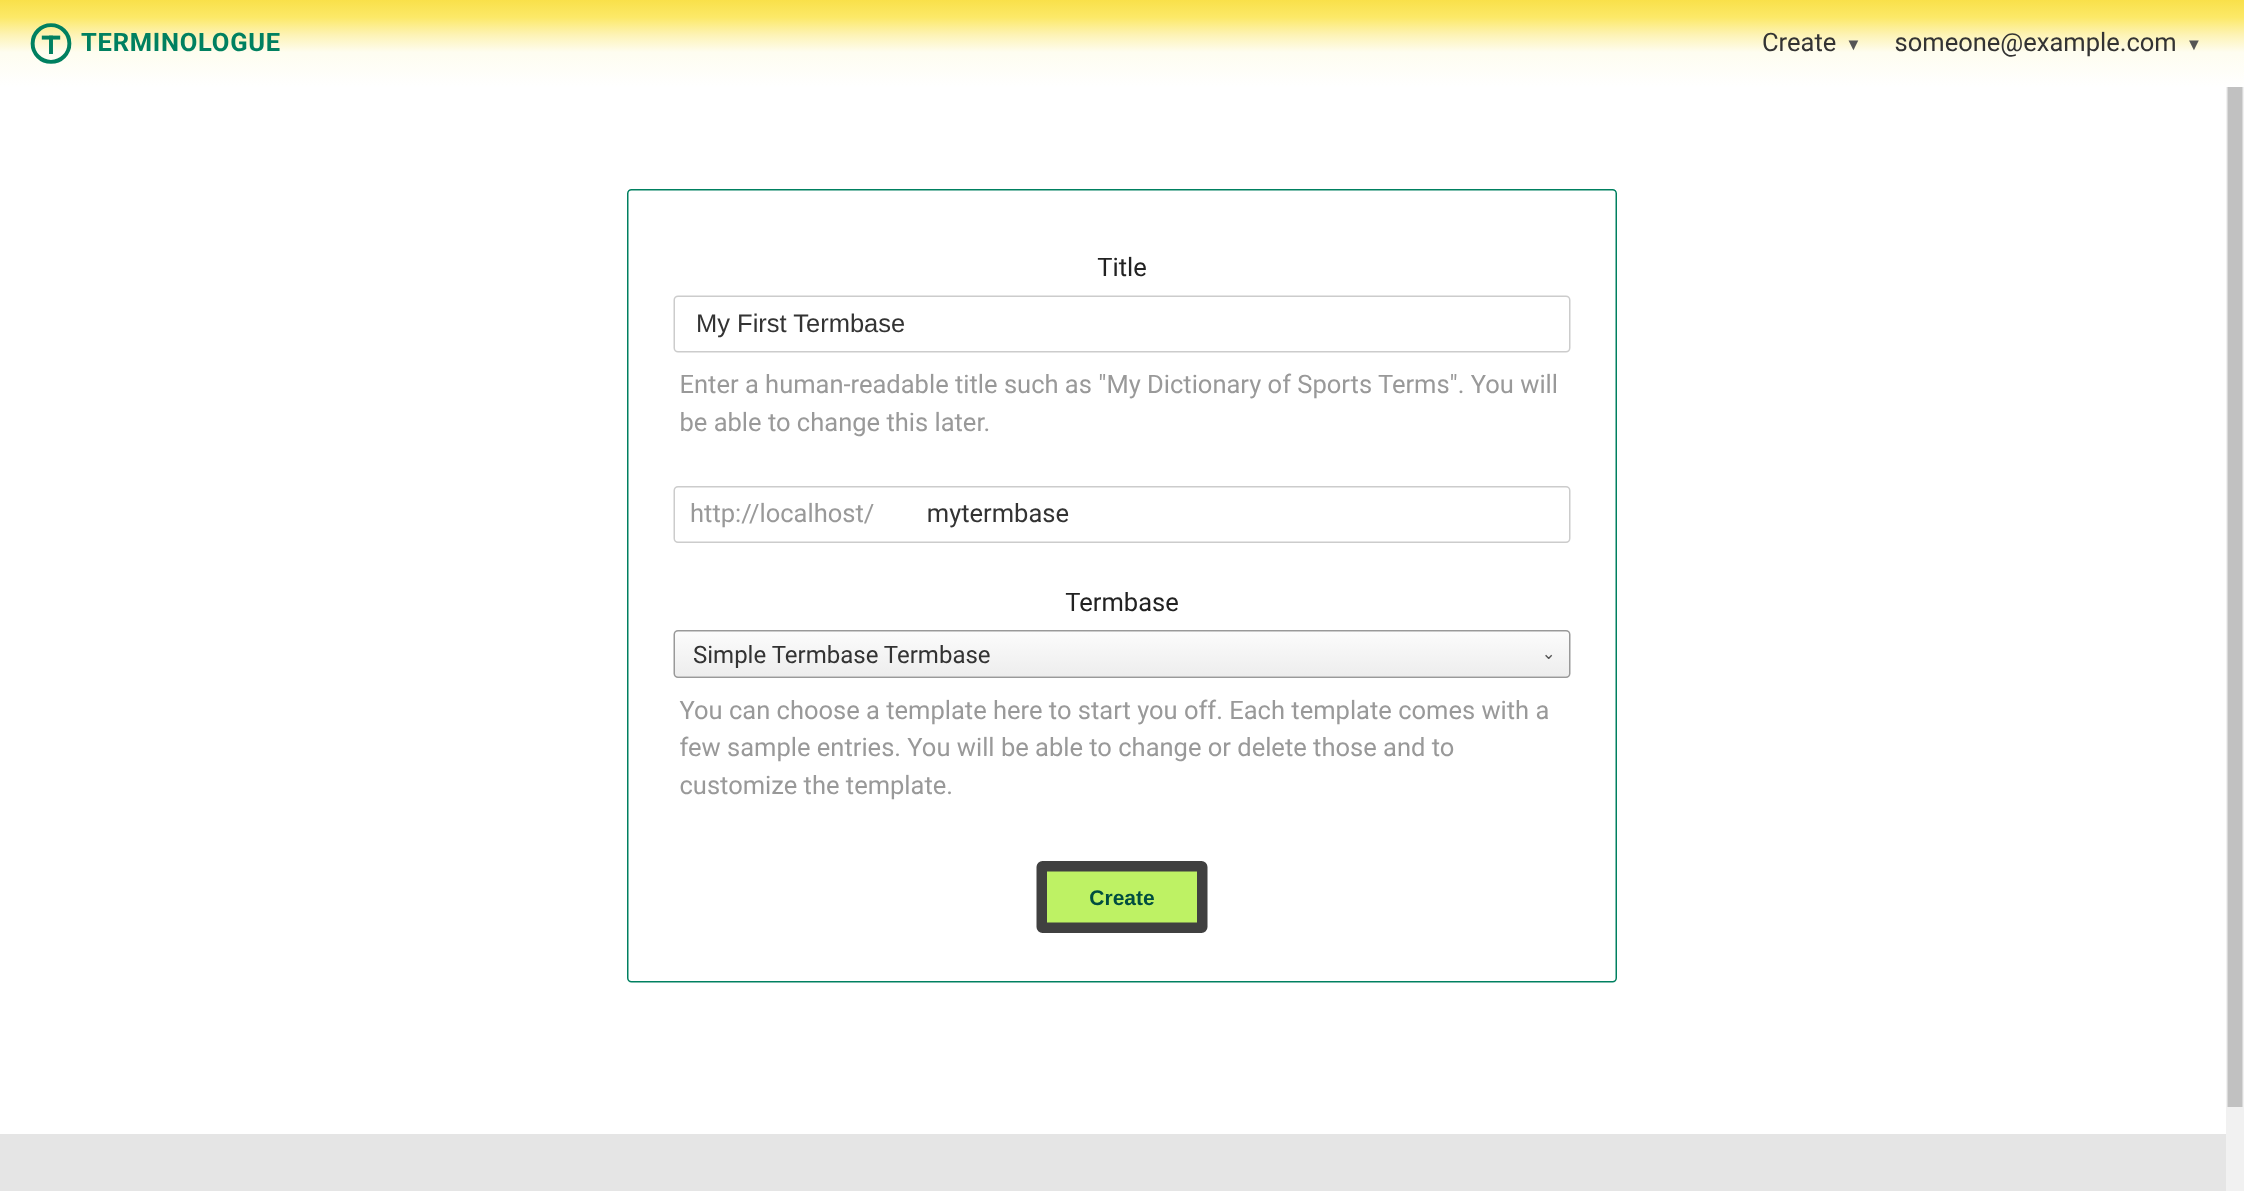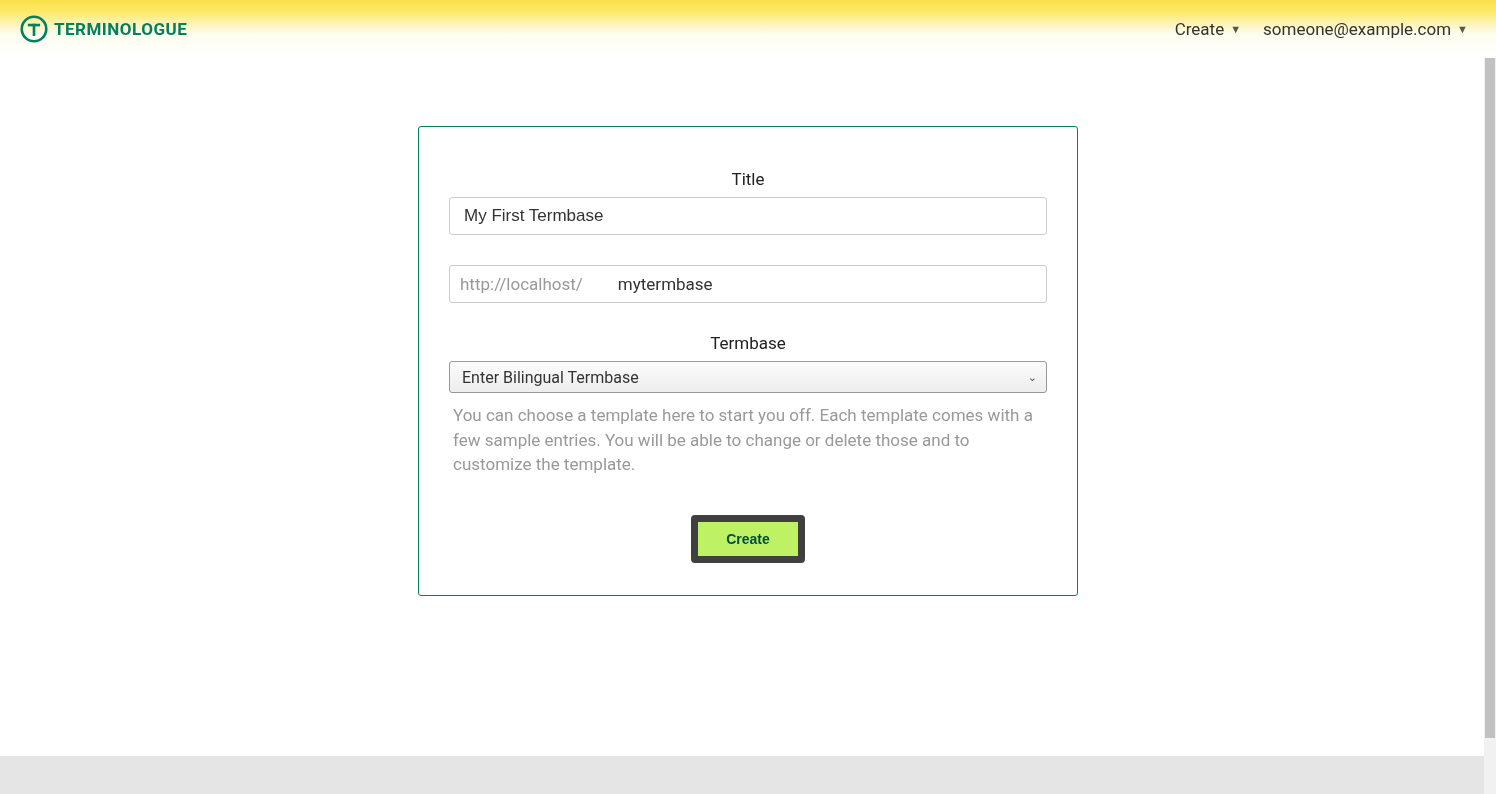--- a/index.html
+++ b/index.html
@@ -213,34 +213,35 @@
     </div>
   </div>
 </div>
 
 <div class="main-content">
   <div class="form-card">
 
     <div class="form-group">
       <label class="form-label">Title</label>
       <input type="text" class="text-input" value="My First Termbase" style="">
+      <div class="help-text">Enter a human-readable title such as "My Dictionary of Sports Terms". You will be able to change this later.</div>
     </div>
 
     <div class="form-group">
       <div class="url-input-wrapper">
         <span class="url-prefix">http://localhost/</span>
           <span class="url-value">mytermbase</span>
       </div>
     </div>
 
     <div class="form-group" style="margin-bottom:0;">
       <label class="form-label">Termbase</label>
       <div class="select-wrapper">
         <div class="select-input">
-          <span>Enter Bilingual Termbase</span>
+          <span>Simple Termbase Termbase</span>
         </div>
         <span class="select-arrow">⌄</span>
       </div>
       <div class="help-text">You can choose a template here to start you off. Each template comes with a few sample entries. You will be able to change or delete those and to customize the template.</div>
     </div>
 
     <div class="button-row">
       <button class="create-btn">Create</button>
     </div>
 

